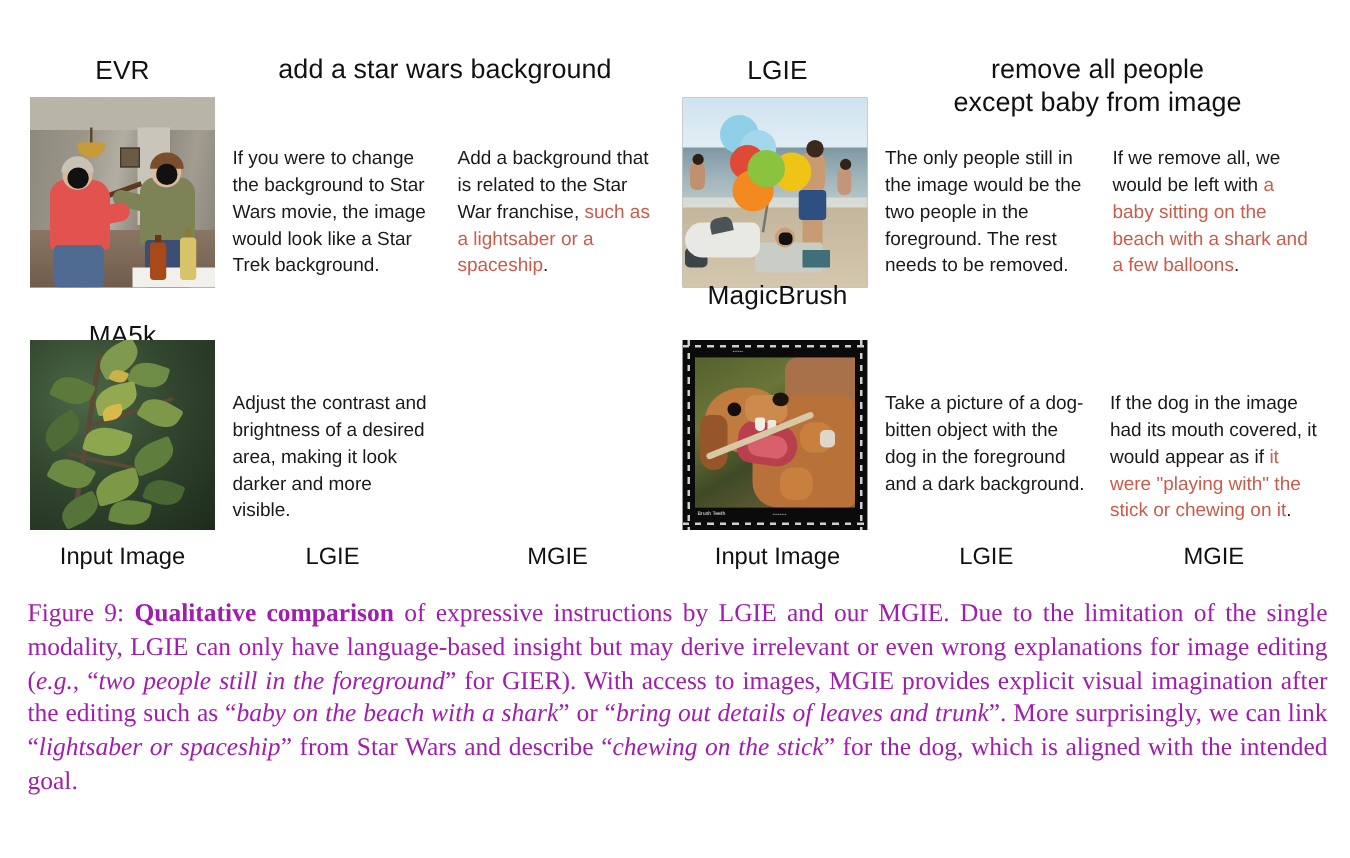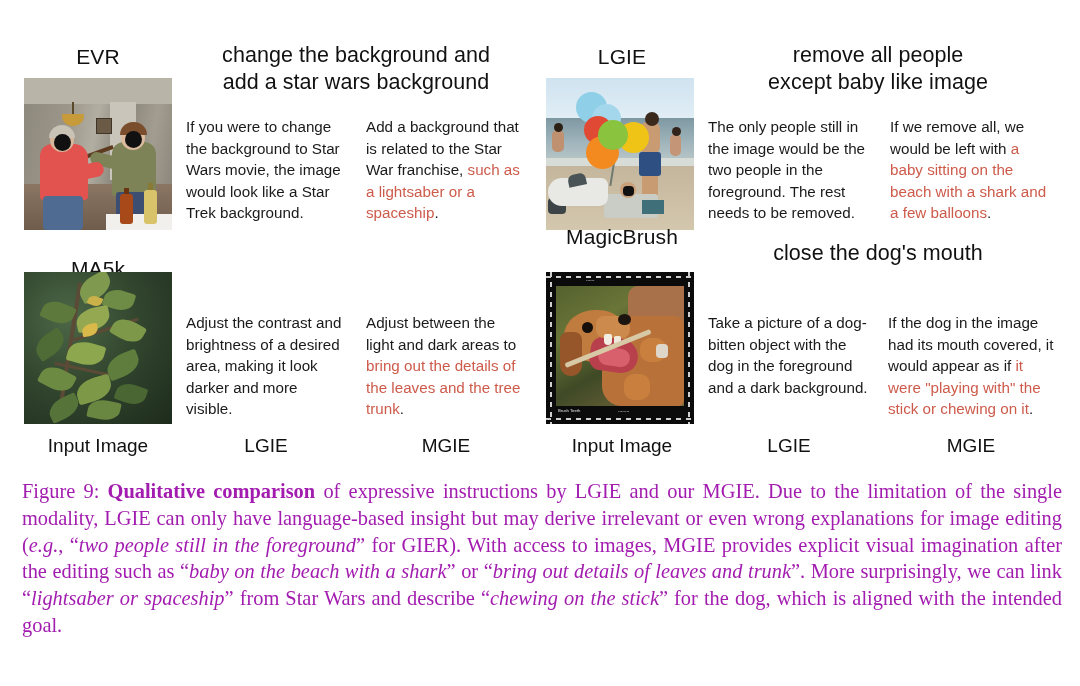--- a/index.html
+++ b/index.html
@@ -208,21 +208,20 @@
     <div class="layer evr-m1hair"></div>
     <div class="layer evr-m1face"></div>
     <div class="layer evr-tbl"></div>
     <div class="layer evr-bot1n"></div>
     <div class="layer evr-bot1"></div>
     <div class="layer evr-bot2n"></div>
     <div class="layer evr-bot2"></div>
   </div>
 
   <div class="instruction" style="left:186px; top:42px; width:340px;">
-    <div>change the background and</div>
     <div>add a star wars background</div>
   </div>
 
   <div class="expl" style="left:186px; top:116px; width:160px;">If you were to change the background to Star Wars movie, the image would look like a Star Trek background.</div>
 
   <div class="expl" style="left:366px; top:116px; width:160px;">
     <span>Add a background that is related to the Star War franchise, </span><span class="red">such as a lightsaber or a spaceship</span><span>.</span>
   </div>
 
   <div class="dataset-label" style="left:546px; top:44px; width:152px;">LGIE</div>
@@ -251,21 +250,21 @@
     <div class="layer gier-baby"></div>
     <div class="layer gier-babyf"></div>
     <div class="layer gier-sharkt"></div>
     <div class="layer gier-shark"></div>
     <div class="layer gier-sharkd"></div>
     <div class="layer gier-sign"></div>
   </div>
 
   <div class="instruction" style="left:708px; top:42px; width:340px;">
     <div>remove all people</div>
-    <div>except baby like image</div>
+    <div>except baby from image</div>
   </div>
 
   <div class="expl" style="left:890px; top:116px; width:162px;">
     <span>If we remove all, we would be left with </span><span class="red">a baby sitting on the beach with a shark and a few balloons</span><span>.</span>
   </div>
 
   <div class="expl" style="left:708px; top:116px; width:162px;">The only people still in the image would be the two people in the foreground. The rest needs to be removed.</div>
 
   <div class="dataset-label" style="left:24px; top:256px; width:148px;">MA5k</div>
 
@@ -287,23 +286,20 @@
     <div class="lf" style="left:92px; top:112px; width:30px; height:20px; background:#4a6632; transform:rotate(20deg);"></div>
     <div class="lf" style="left:24px; top:126px; width:32px; height:20px; background:#56733a; transform:rotate(-26deg);"></div>
     <div class="lf" style="left:64px; top:128px; width:32px; height:20px; background:#6a8741; transform:rotate(12deg);"></div>
     <div class="lf" style="left:58px; top:52px;  width:16px; height:12px; background:#d8b94a; transform:rotate(-10deg);"></div>
     <div class="lf" style="left:64px; top:24px;  width:14px; height:10px; background:#cbb14a; transform:rotate(22deg);"></div>
   </div>
 
 
   <div class="expl" style="left:186px; top:312px; width:160px;">Adjust the contrast and brightness of a desired area, making it look darker and more visible.</div>
 
-  <div class="expl" style="left:366px; top:312px; width:160px;">
-    <span>Adjust between the light and dark areas to </span><span class="red">bring out the details of the leaves and the tree trunk</span><span>.</span>
-  </div>
 
   <div class="dataset-label" style="left:534px; top:224px; width:176px;">MagicBrush</div>
 
   <div class="photo" style="left:546px; top:272px;">
     <div class="layer mb-frame"></div>
     <div class="layer mb-dash"></div>
     <div class="layer mb-inner">
       <div class="layer mb-ground"></div>
       <div class="layer mb-pot"></div>
       <div class="layer mb-dogbd"></div>
@@ -319,23 +315,20 @@
       <div class="layer mb-nose"></div>
       <div class="layer mb-eye"></div>
       <div class="layer mb-stick"></div>
       <div class="layer mb-paw2"></div>
     </div>
     <div class="mb-cap-t">••••••</div>
     <div class="mb-cap-l">Brush Teeth</div>
     <div class="mb-cap-r">••••••••</div>
   </div>
 
-  <div class="instruction" style="left:708px; top:240px; width:340px;">
-    <div>close the dog's mouth</div>
-  </div>
 
   <div class="expl" style="left:708px; top:312px; width:162px;">Take a picture of a dog-bitten object with the dog in the foreground and a dark background.</div>
 
   <div class="expl" style="left:888px; top:312px; width:168px;">
     <span>If the dog in the image had its mouth covered, it would appear as if </span><span class="red">it were "playing with" the stick or chewing on it</span><span>.</span>
   </div>
 
   <div class="col-label" style="left:24px;  top:434px; width:148px;">Input Image</div>
   <div class="col-label" style="left:186px; top:434px; width:160px;">LGIE</div>
   <div class="col-label" style="left:366px; top:434px; width:160px;">MGIE</div>

